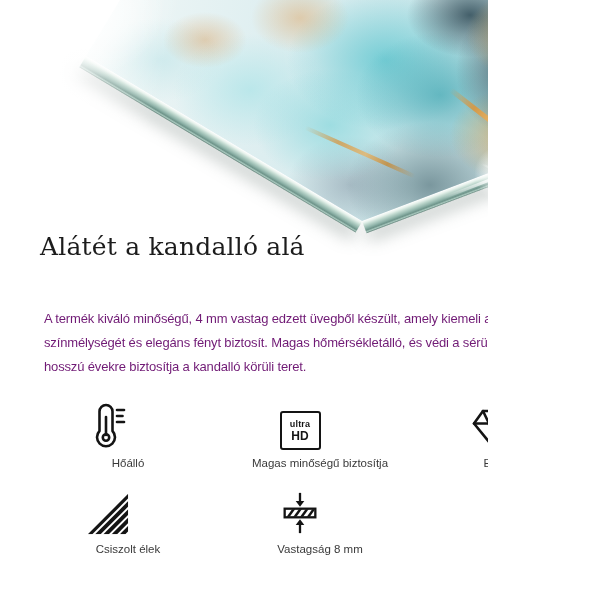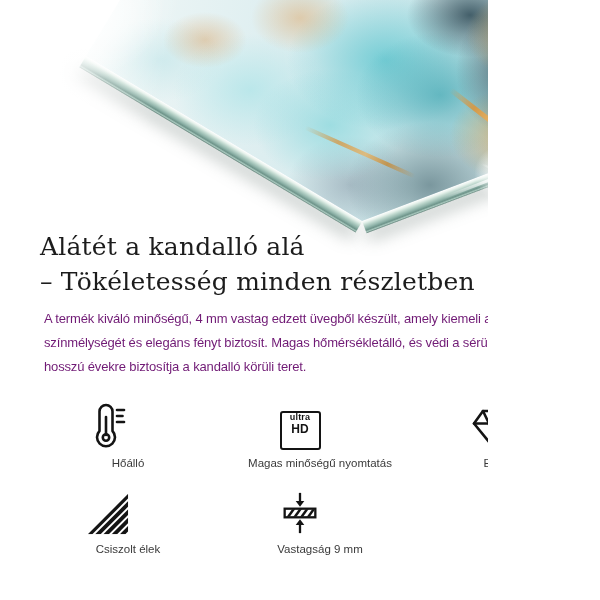--- a/index.html
+++ b/index.html
@@ -55,21 +55,21 @@
   .description{position:absolute;left:44px;top:307px;width:560px;margin:0;
     font-size:13px;line-height:24px;letter-spacing:-.15px;color:#701a75;white-space:pre-line;}
   
   .features{position:absolute;left:12px;top:398px;width:576px;display:grid;
     grid-template-columns:repeat(3,192px);grid-auto-rows:86px;}
   .feature{display:flex;flex-direction:column;align-items:center;}
   .icon-box{height:52px;display:flex;align-items:flex-end;justify-content:center;}
   .feature-label{margin-top:7px;font-size:11.5px;color:#3a3a3a;padding-left:40px;}
   svg.ic{stroke:#141414;fill:none;stroke-width:2.6;stroke-linecap:round;stroke-linejoin:round;}
   .uhd-box{width:37px;height:35px;border:2.6px solid #141414;border-radius:3px;
-    display:flex;flex-direction:column;align-items:center;line-height:1;}
+    display:flex;flex-direction:column;align-items:center;justify-content:center;line-height:1;}
   .uhd-top{font-size:9px;font-weight:700;color:#141414;letter-spacing:.2px;}
   .uhd-bottom{font-size:12px;font-weight:700;color:#141414;margin-top:1px;}
 </style>
 </head>
 <body>
 
 <div class="canvas">
 
   <div class="hero">
     <div class="glass-band band-left"></div>
@@ -82,21 +82,21 @@
     <div class="topleft-fade"></div>
     <div class="sparkle">
       <div class="glow"></div>
       <div class="ray ray-main"></div>
       <div class="ray ray-cross"></div>
       <div class="ray ray-d1"></div>
       <div class="ray ray-d2"></div>
     </div>
   </div>
 
-  <h1 class="heading"><span>Alátét a kandalló alá</span><br><span>– Tökéletesség minden részletben</span></h1>
+  <h1 class="heading"><span>Alátét a kandalló alá</span><br></h1>
 
   <p class="description">A termék kiváló minőségű, 4 mm vastag edzett üvegből készült, amely kiemeli a nyomtatás
 színmélységét és elegáns fényt biztosít. Magas hőmérsékletálló, és védi a sérülésektől, így
 hosszú évekre biztosítja a kandalló körüli teret.</p>
 
   <div class="features">
 
     <div class="feature">
       <div class="icon-box">
         <svg class="ic" width="44" height="48" viewBox="0 0 44 48">
@@ -111,21 +111,21 @@
       <div class="feature-label">Hőálló</div>
     </div>
 
     <div class="feature">
       <div class="icon-box">
         <div class="uhd-box">
           <span class="uhd-top">ultra</span>
           <span class="uhd-bottom">HD</span>
         </div>
       </div>
-      <div class="feature-label">Magas minőségű nyomtatás</div>
+      <div class="feature-label">Magas minőségű biztosítja</div>
     </div>
 
 
     <div class="feature">
       <div class="icon-box">
         <svg class="ic" width="48" height="44" viewBox="0 0 48 44">
           <path d="M15,5 H33 L42,17.5 L24,39.5 L6,17.5 Z"></path>
           <line x1="6" y1="17.5" x2="42" y2="17.5"></line>
           <path d="M15,5 L21,17.5 L24,39.5"></path>
           <path d="M33,5 L27,17.5 L24,39.5"></path>
@@ -171,17 +171,17 @@
             <line x1="8" y1="33" x2="21" y2="15"></line>
             <line x1="15" y1="33" x2="28" y2="15"></line>
             <line x1="22" y1="33" x2="35" y2="15"></line>
             <line x1="29" y1="33" x2="42" y2="15"></line>
             <line x1="36" y1="33" x2="49" y2="15"></line>
           </g>
           <path d="M19.5,11.5 L24,17.5 L28.5,11.5 Z" fill="#141414" stroke="none"></path>
           <path d="M19.5,36.5 L24,30.5 L28.5,36.5 Z" fill="#141414" stroke="none"></path>
         </svg>
       </div>
-      <div class="feature-label">Vastagság 9 mm</div>
+      <div class="feature-label">Vastagság 8 mm</div>
     </div>
 
   </div>
 </div>
 
 </body></html>

